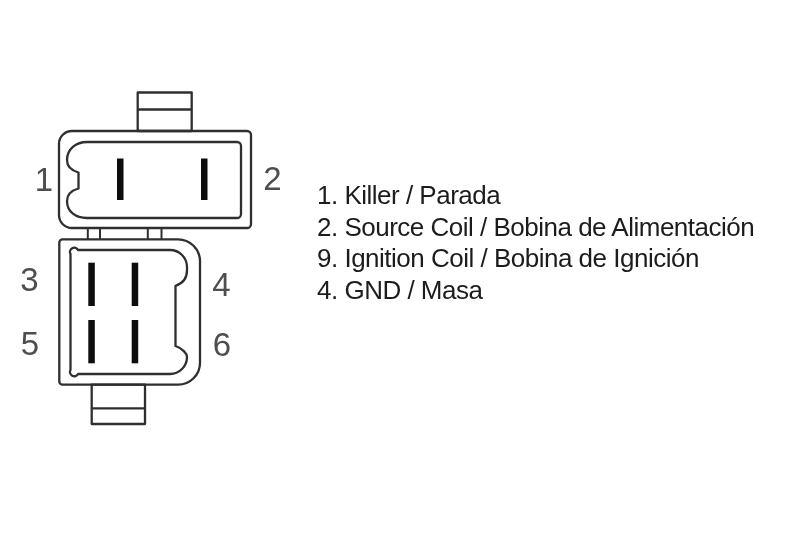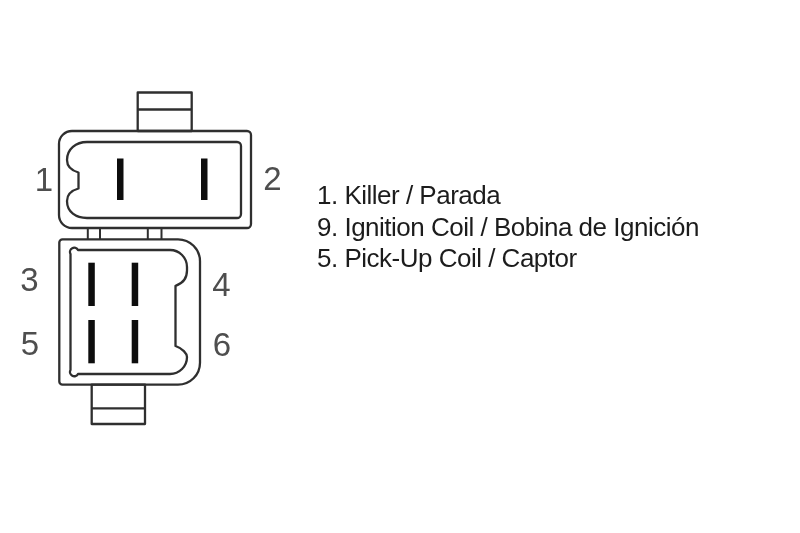--- a/index.html
+++ b/index.html
@@ -102,17 +102,18 @@
       <text x="272.5" y="190">2</text>
       <text x="29.5" y="291">3</text>
       <text x="221.5" y="296">4</text>
       <text x="30" y="355">5</text>
       <text x="222" y="356">6</text>
     </g>
   </svg>
 
   <div class="legend">
     <div>1. Killer / Parada</div>
+    <div>2. Source Coil / Bobina de Alimentación</div>
     <div>9. Ignition Coil / Bobina de Ignición</div>
-    <div>5. Pick-Up Coil / Captor</div>
+    <div>4. GND / Masa</div>
   </div>
 
 </div>
 
 </body></html>

